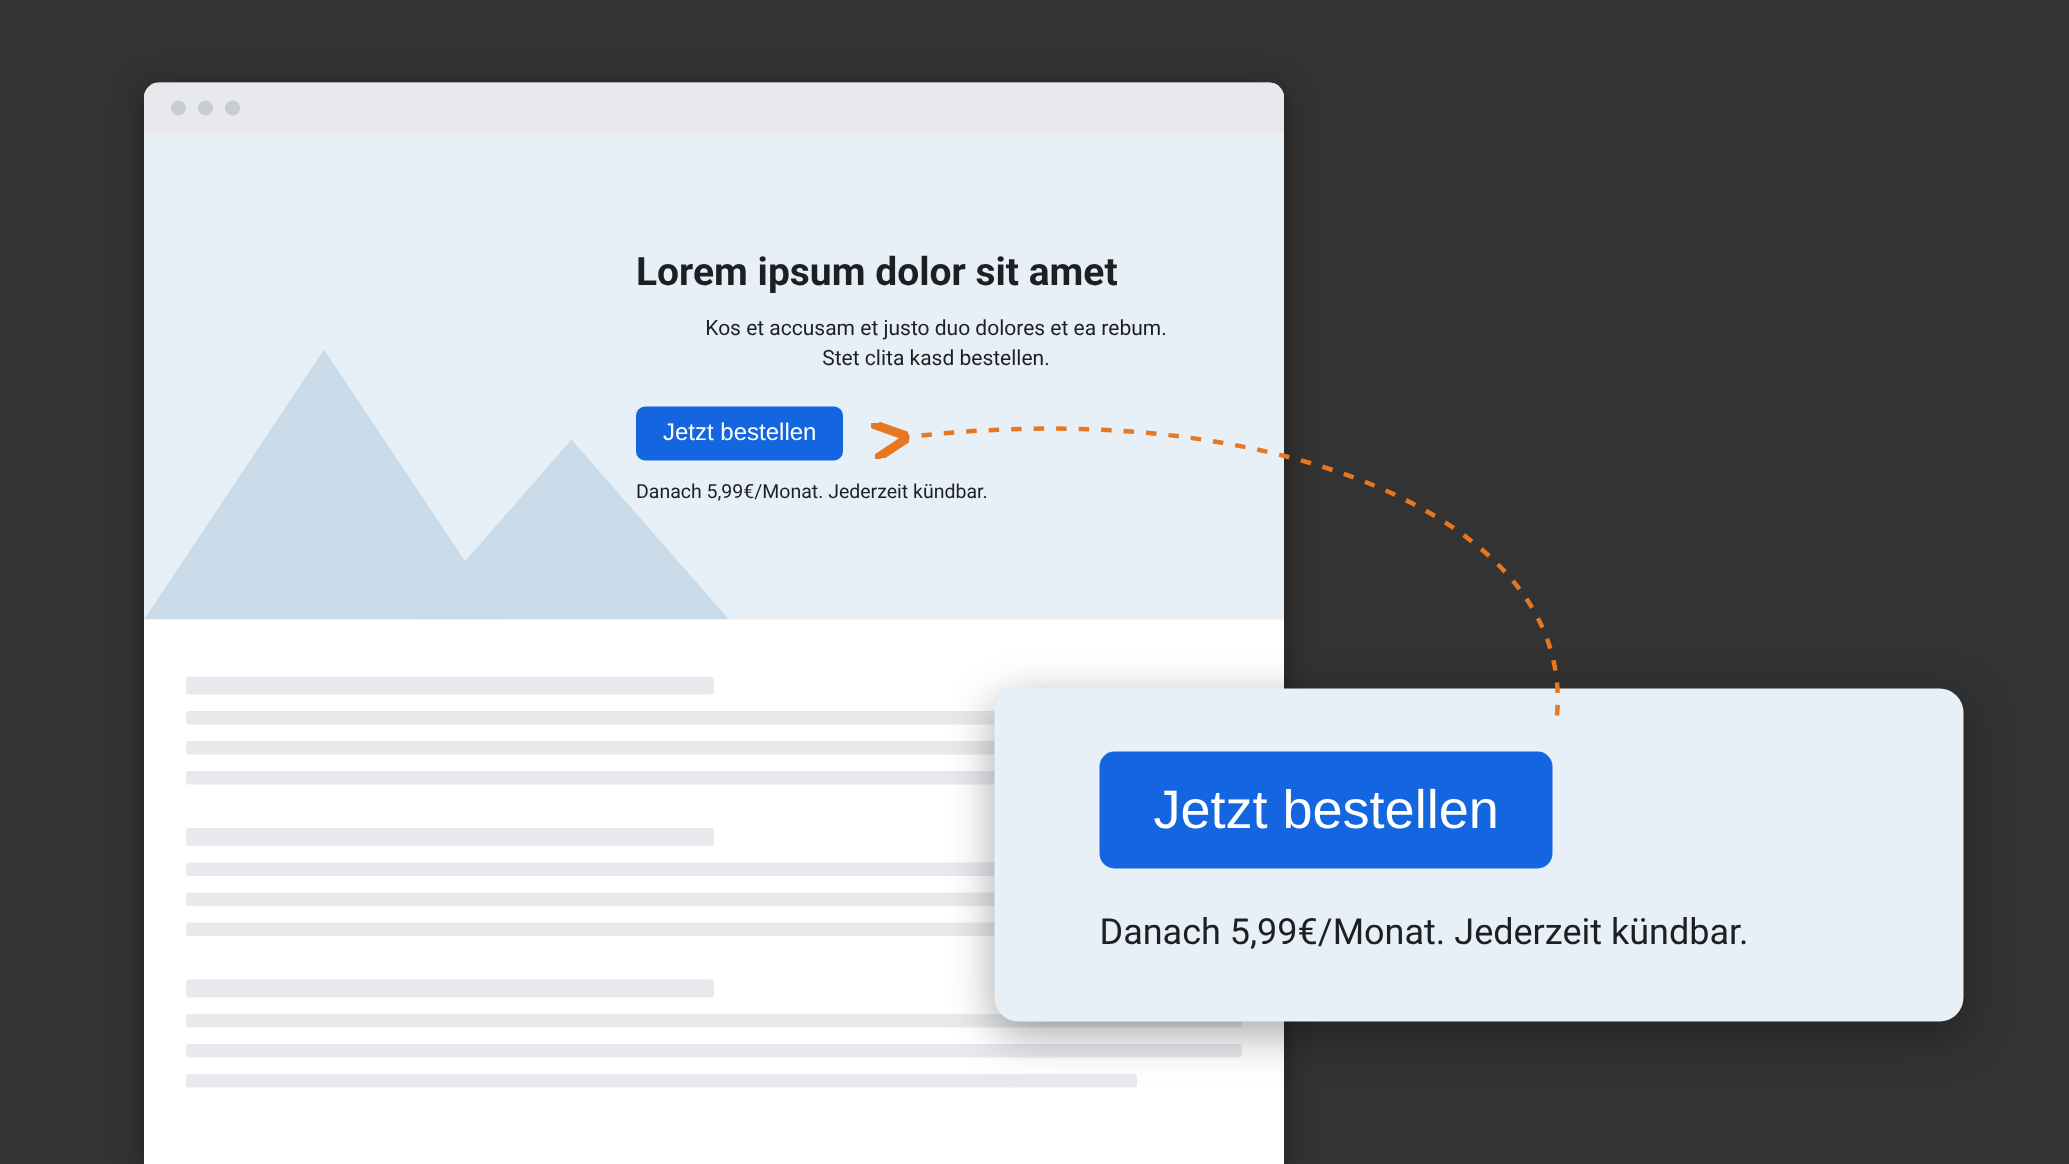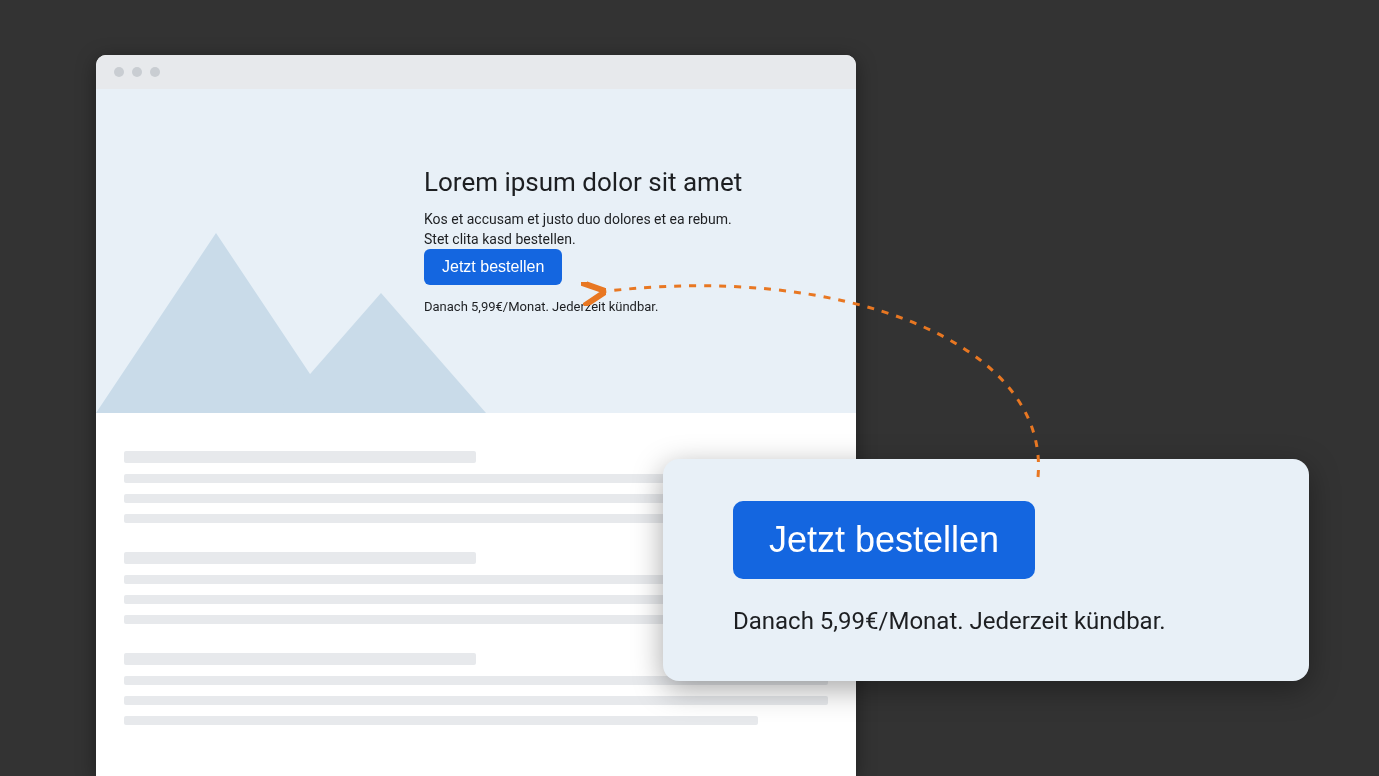--- a/index.html
+++ b/index.html
@@ -50,29 +50,31 @@
     height: 180px;
   }
   .hero-content {
     position: absolute;
     left: 328px;
     top: 78px;
     width: 400px;
   }
   .hero-title {
     font-size: 26px;
-    font-weight: 400;
+    font-weight: 700;
     color: #1d1f22;
     margin-bottom: 12px;
     line-height: 1.2;
   }
   .hero-sub {
     font-size: 14px;
     color: #1d1f22;
     line-height: 1.4;
+    margin-bottom: 22px;
+    text-align: center;
   }
   .cta-btn {
     display: inline-block;
     background: #1466e0;
     color: #fff;
     font-size: 16px;
     padding: 9px 18px;
     border-radius: 6px;
     border: none;
     cursor: pointer;

